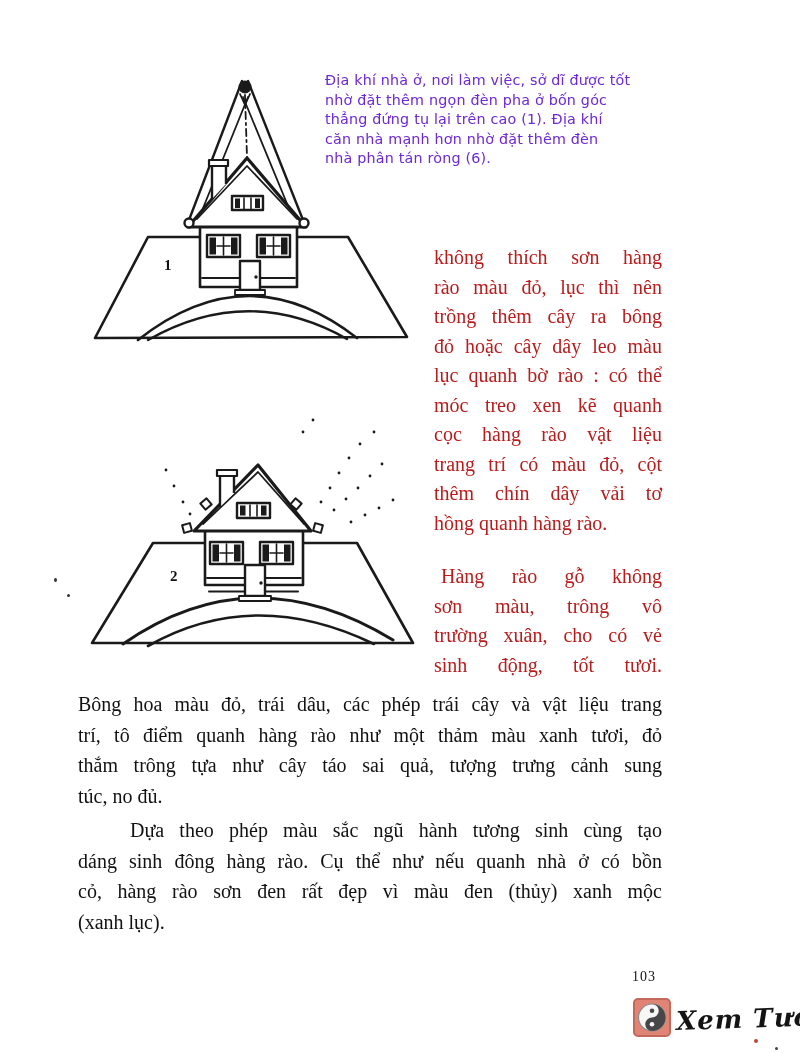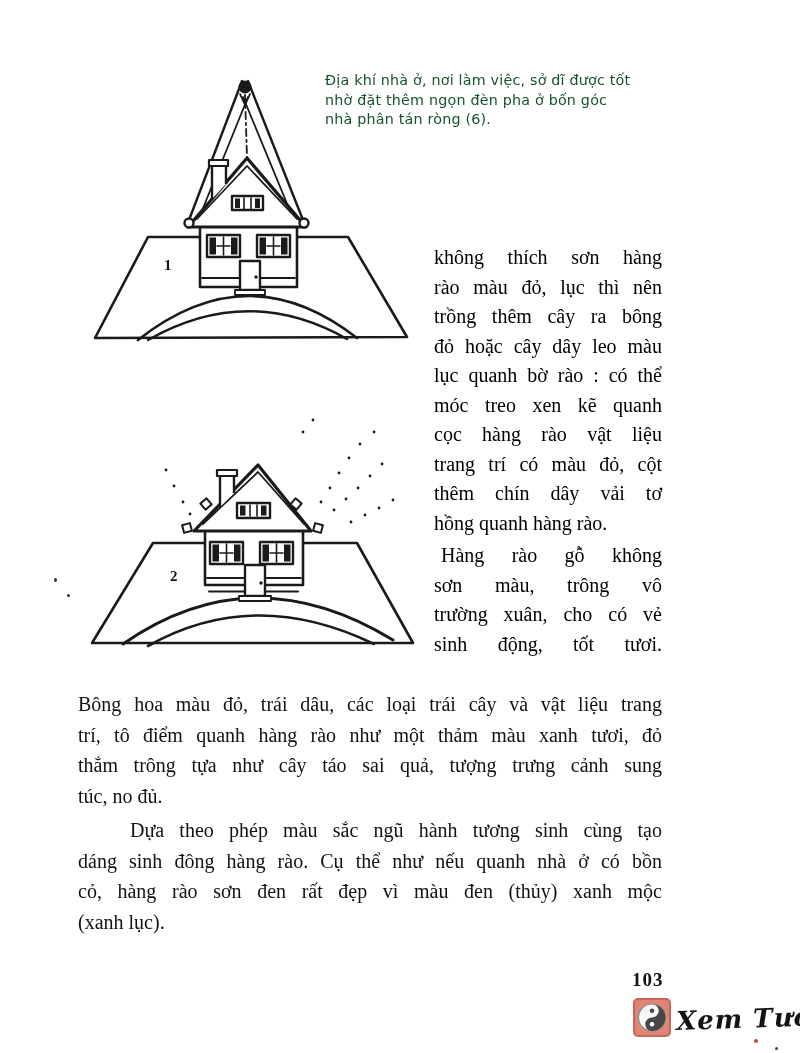--- a/index.html
+++ b/index.html
@@ -2,48 +2,48 @@
 <html><head>
 <meta charset="utf-8">
 <style>
   html,body{margin:0;padding:0;}
   .page{position:relative;width:800px;height:1053px;background:#ffffff;overflow:hidden;
         font-family:"Liberation Serif",serif;color:#141414;}
 
   
   .caption{position:absolute;left:325px;top:71px;width:356px;
            font-family:"DejaVu Sans",sans-serif;font-size:14.3px;line-height:19.6px;
-           color:#14532d;letter-spacing:0.2px;}
+           color:#6d28d9;letter-spacing:0.2px;}
   .cap-line{white-space:nowrap;}
 
   
   .col{position:absolute;left:434px;top:243px;width:228px;
-       font-size:20px;line-height:29.5px;color:#000000;}
-  .col .p2{margin-top:3px;}
+       font-size:20px;line-height:29.5px;color:#b91c1c;}
+  .col .p2{margin-top:24px;}
 
   
   .bodypara{position:absolute;left:78px;width:584px;font-size:20px;line-height:30.5px;color:#121212;}
   .p-flower{top:689px;}
   .p-five{top:815px;}
 
   .jline{text-align:justify;text-align-last:justify;}
   .jlast{text-align-last:left;}
   .ind-sm{padding-left:7px;}
   .ind-lg{padding-left:52px;}
 
   .fig{position:absolute;}
   .fig1{left:85px;top:57px;}
   .fig2{left:78px;top:402px;}
   .fig svg{display:block;}
   .sk{stroke:#1a1a1a;fill:none;stroke-linecap:round;stroke-linejoin:round;}
   .skf{stroke:#1a1a1a;fill:#ffffff;stroke-linejoin:round;}
   .blk{fill:#1a1a1a;stroke:none;}
   .figlabel{font-family:"Liberation Serif",serif;font-size:15px;fill:#111;font-weight:bold;}
 
-  .pagenum{position:absolute;left:632px;top:969px;font-weight:bold;font-size:19px;
+  .pagenum{position:absolute;left:632px;top:969px;font-weight:normal;font-size:14px;
            letter-spacing:1px;color:#111;}
 
   .wm{position:absolute;left:633px;top:998px;display:flex;align-items:flex-start;}
   .wm-icon{width:38px;height:39px;flex:0 0 auto;}
   .wm-text{font-family:"DejaVu Serif",serif;font-style:italic;font-weight:bold;
            font-size:26px;line-height:38px;margin-left:5px;letter-spacing:1px;
            transform:rotate(-2deg);white-space:nowrap;}
 
   .speck{position:absolute;border-radius:50%;}
 </style>
@@ -185,20 +185,22 @@
         <rect class="skf" stroke-width="2" x="105" y="122" width="8" height="8" transform="rotate(-15 109 126)"></rect>
         <rect class="skf" stroke-width="2" x="236" y="122" width="8" height="8" transform="rotate(15 240 126)"></rect>
       </g>
       <text class="figlabel" x="92" y="179">2</text>
     </svg>
   </div>
 
   <div class="caption">
       <div class="cap-line">Địa khí nhà ở, nơi làm việc, sở dĩ được tốt</div>
       <div class="cap-line">nhờ đặt thêm ngọn đèn pha ở bốn góc</div>
+      <div class="cap-line">thẳng đứng tụ lại trên cao (1). Địa khí</div>
+      <div class="cap-line">căn nhà mạnh hơn nhờ đặt thêm đèn</div>
       <div class="cap-line">nhà phân tán ròng (6).</div>
     </div>
 
   <div class="col">
     <div class="p1">
         <div class="jline">không thích sơn hàng</div>
         <div class="jline">rào màu đỏ, lục thì nên</div>
         <div class="jline">trồng thêm cây ra bông</div>
         <div class="jline">đỏ hoặc cây dây leo màu</div>
         <div class="jline">lục quanh bờ rào : có thể</div>
@@ -210,21 +212,21 @@
       </div>
     <div class="p2">
         <div class="jline ind-sm">Hàng rào gỗ không</div>
         <div class="jline">sơn màu, trông vô</div>
         <div class="jline">trường xuân, cho có vẻ</div>
         <div class="jline">sinh động, tốt tươi.</div>
       </div>
   </div>
 
   <div class="bodypara p-flower">
-      <div class="jline">Bông hoa màu đỏ, trái dâu, các loại trái cây và vật liệu trang</div>
+      <div class="jline">Bông hoa màu đỏ, trái dâu, các phép trái cây và vật liệu trang</div>
       <div class="jline">trí, tô điểm quanh hàng rào như một thảm màu xanh tươi, đỏ</div>
       <div class="jline">thắm trông tựa như cây táo sai quả, tượng trưng cảnh sung</div>
       <div class="jline jlast">túc, no đủ.</div>
     </div>
 
   <div class="bodypara p-five">
       <div class="jline ind-lg">Dựa theo phép màu sắc ngũ hành tương sinh cùng tạo</div>
       <div class="jline">dáng sinh đông hàng rào. Cụ thể như nếu quanh nhà ở có bồn</div>
       <div class="jline">cỏ, hàng rào sơn đen rất đẹp vì màu đen (thủy) xanh mộc</div>
       <div class="jline jlast">(xanh lục).</div>

